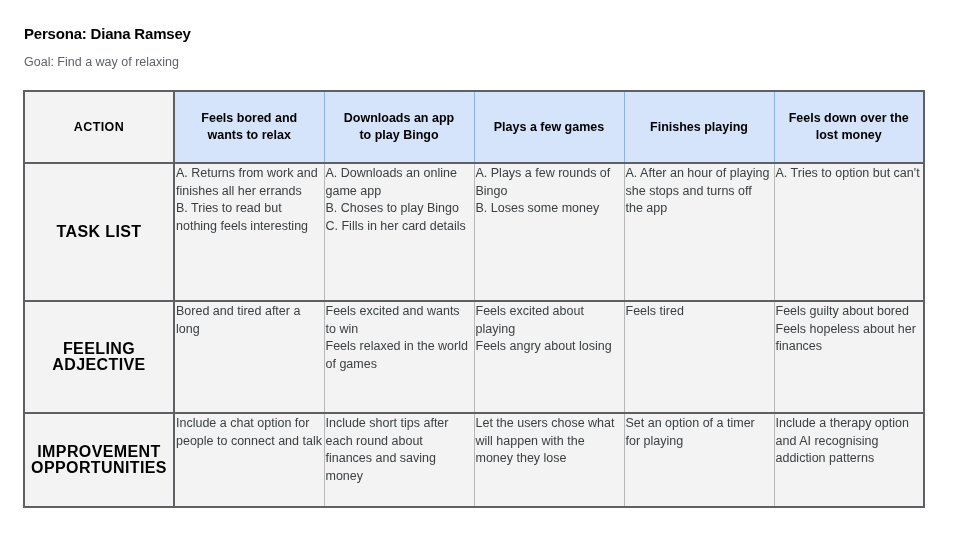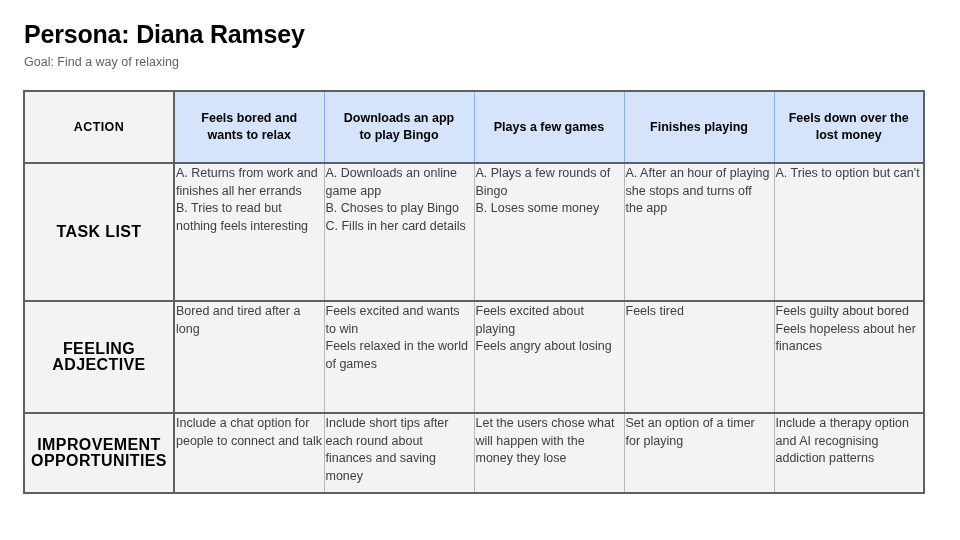--- a/index.html
+++ b/index.html
@@ -23,21 +23,21 @@
   }
 
   .heading-block {
     position: absolute;
     left: 24px;
     top: 20px;
     width: 700px;
   }
 
   .page-title {
-    font-size: 25px;
+    font-size: 15px;
     font-weight: bold;
     letter-spacing: -0.2px;
     color: #000000;
     line-height: 28px;
     margin: 0;
   }
 
   .page-subtitle {
     font-size: 12.5px;
     font-weight: normal;
@@ -125,21 +125,21 @@
     font-size: 12.5px;
     font-weight: normal;
     color: #3c4043;
     line-height: 17.5px;
     padding: 12px 11px 12px 11px;
     white-space: pre-line;
   }
 
   .row-tasks td { height: 138px; }
   .row-feeling td { height: 112px; }
-  .row-improve td { height: 80px; }
+  .row-improve td { height: 94px; }
 </style>
 </head>
 <body>
 
 <div class="page">
 
   <div class="heading-block">
     <h1 class="page-title">Persona: Diana Ramsey</h1>
     <p class="page-subtitle">Goal: Find a way of relaxing</p>
   </div>

